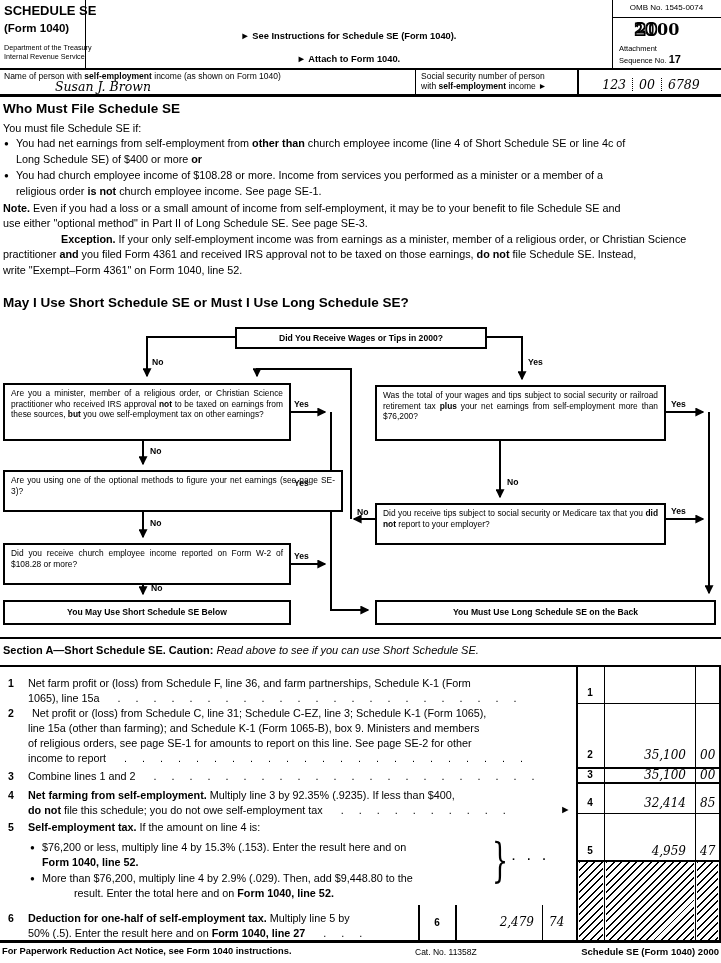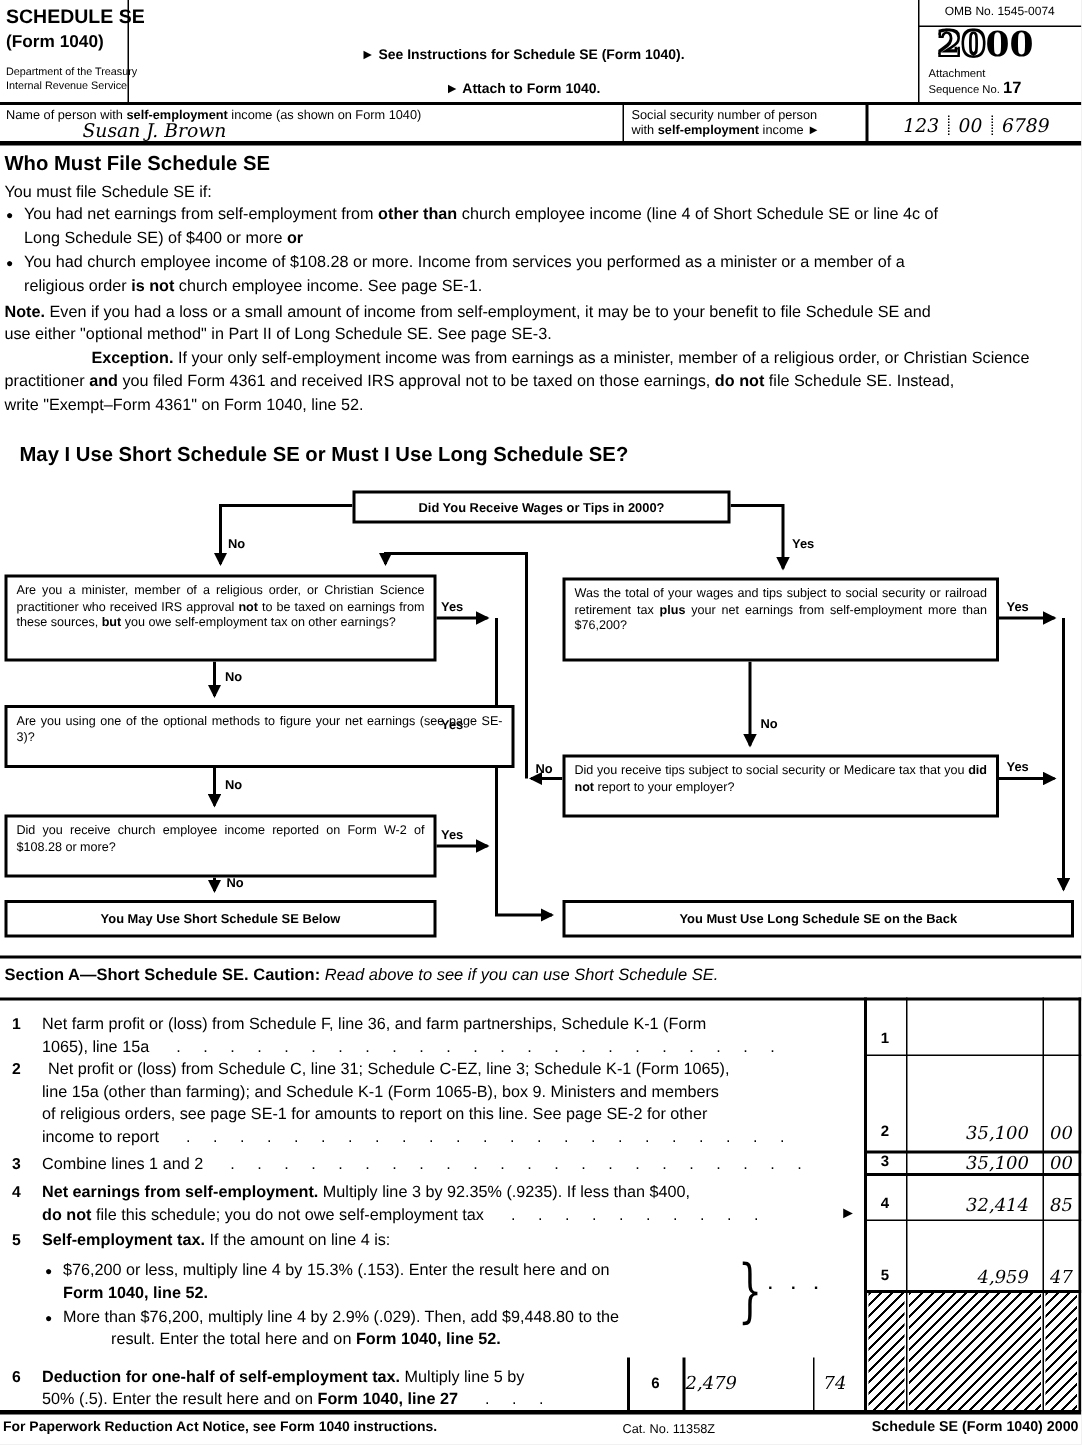--- a/index.html
+++ b/index.html
@@ -35,21 +35,21 @@
 
   <div class="abs b" style="left:4px;top:3px;font-size:13px;">SCHEDULE SE</div>
   <div class="abs b" style="left:4px;top:22px;font-size:11.5px;">(Form 1040)</div>
   <div class="abs tiny" style="left:4px;top:44px;">Department of the Treasury</div>
   <div class="abs tiny" style="left:4px;top:53px;">Internal Revenue Service</div>
 
   <div class="abs b" style="left:85px;top:31px;width:527px;text-align:center;font-size:9.3px;">► See Instructions for Schedule SE (Form 1040).</div>
   <div class="abs b" style="left:85px;top:54px;width:527px;text-align:center;font-size:9.3px;">► Attach to Form 1040.</div>
 
   <div class="abs" style="left:612px;top:3px;width:109px;text-align:center;font-size:8px;">OMB No. 1545-0074</div>
-  <div class="abs" style="left:612px;top:18px;width:90px;text-align:center;font-family:'DejaVu Serif',serif;font-weight:bold;font-size:23px;line-height:24px;"><span class="outlineDigit">20</span><span>00</span></div>
+  <div class="abs" style="left:612px;top:18px;width:90px;text-align:center;font-family:'DejaVu Serif',serif;font-weight:bold;font-size:16px;line-height:24px;"><span class="outlineDigit">20</span><span>00</span></div>
   <div class="abs" style="left:619px;top:44px;font-size:7.5px;">Attachment</div>
   <div class="abs" style="left:619px;top:53px;font-size:7.5px;"><span>Sequence No.</span> <span class="b" style="font-size:11px;">17</span></div>
 
   <div class="vl" style="left:85px;top:0;width:1px;height:68px;"></div>
   <div class="vl" style="left:612px;top:0;width:1px;height:68px;"></div>
   <div class="hl" style="left:612px;top:17px;width:109px;height:1px;"></div>
   <div class="hl" style="left:0;top:68px;width:721px;height:1.5px;"></div>
 
   <div class="abs small" style="left:4px;top:71px;"><span>Name of person with </span><span style="font-weight: bold;">self-employment</span><span> income (as shown on Form 1040)</span></div>
   <div class="val" style="left:55px;top:79px;font-size:12.5px;">Susan J. Brown</div>
@@ -73,21 +73,21 @@
   <div class="tl" style="left:16px;top:169px;"><span>You had church employee income of $108.28 or more. Income from services you performed as a minister or a member of a</span></div>
   <div class="tl" style="left:16px;top:185px;"><span>religious order </span><span style="font-weight: bold;">is not</span><span> church employee income. See page SE-1.</span></div>
 
   <div class="tl" style="left:3px;top:202px;"><span style="font-weight: bold;">Note.</span><span> Even if you had a loss or a small amount of income from self-employment, it may be to your benefit to file Schedule SE and</span></div>
   <div class="tl" style="left:3px;top:217px;"><span>use either "optional method" in Part II of Long Schedule SE. See page SE-3.</span></div>
 
   <div class="tl" style="left:13px;top:233px;padding-left:48px;"><span style="font-weight: bold;">Exception.</span><span> If your only self-employment income was from earnings as a minister, member of a religious order, or Christian Science</span></div>
   <div class="tl" style="left:3px;top:248px;"><span>practitioner </span><span style="font-weight: bold;">and</span><span> you filed Form 4361 and received IRS approval not to be taxed on those earnings, </span><span style="font-weight: bold;">do not</span><span> file Schedule SE. Instead,</span></div>
   <div class="tl" style="left:3px;top:264px;"><span>write "Exempt–Form 4361" on Form 1040, line 52.</span></div>
 
-  <div class="h1" style="left:13px;top:295px;">May I Use Short Schedule SE or Must I Use Long Schedule SE?</div>
+  <div class="h1" style="left:3px;top:295px;">May I Use Short Schedule SE or Must I Use Long Schedule SE?</div>
 
   <div class="abs" style="left:0;top:322px;width:721px;height:314px;">
     <svg width="721" height="314" viewBox="0 0 721 314">
       <defs>
         <marker id="ah" viewBox="0 0 10 10" refX="8.5" refY="5" markerWidth="4.5" markerHeight="4.5" orient="auto-start-reverse">
           <path d="M0,0 L10,5 L0,10 z" fill="#000"></path>
         </marker>
       </defs>
       <g stroke="#000" stroke-width="2" fill="none">
         <path d="M235,15 H147 V54" marker-end="url(#ah)"></path>
@@ -144,21 +144,21 @@
   <div class="tl b" style="left:8px;top:707px;font-size:10.5px;">2</div>
   <div class="tl" style="left:32px;top:707px;">Net profit or (loss) from Schedule C, line 31; Schedule C-EZ, line 3; Schedule K-1 (Form 1065),</div>
   <div class="tl" style="left:28px;top:722px;">line 15a (other than farming); and Schedule K-1 (Form 1065-B), box 9. Ministers and members</div>
   <div class="tl" style="left:28px;top:737px;">of religious orders, see page SE-1 for amounts to report on this line. See page SE-2 for other</div>
   <div class="tl" style="left:28px;top:752px;"><span>income to report</span><span class="leaders">   .  .  .  .  .  .  .  .  .  .  .  .  .  .  .  .  .  .  .  .  .  .  .</span></div>
 
   <div class="tl b" style="left:8px;top:770px;font-size:10.5px;">3</div>
   <div class="tl" style="left:28px;top:770px;"><span>Combine lines 1 and 2</span><span class="leaders">   .  .  .  .  .  .  .  .  .  .  .  .  .  .  .  .  .  .  .  .  .  .</span></div>
 
   <div class="tl b" style="left:8px;top:789px;font-size:10.5px;">4</div>
-  <div class="tl" style="left:28px;top:789px;"><span style="font-weight: bold;">Net earnings from self-employment.</span><span> Multiply line 3 by 92.35% (.9235). If less than $400,</span></div>
+  <div class="tl" style="left:28px;top:789px;"><span style="font-weight: bold;">Net farming from self-employment.</span><span> Multiply line 3 by 92.35% (.9235). If less than $400,</span></div>
   <div class="tl" style="left:28px;top:804px;"><span style="font-weight: bold;">do not</span><span> file this schedule; you do not owe self-employment tax</span><span class="leaders">   .  .  .  .  .  .  .  .  .  .</span></div>
   <div class="tl b" style="left:560px;top:803px;">►</div>
 
   <div class="tl b" style="left:8px;top:821px;font-size:10.5px;">5</div>
   <div class="tl" style="left:28px;top:821px;"><span style="font-weight: bold;">Self-employment tax.</span><span> If the amount on line 4 is:</span></div>
   <div class="bullet-glyph" style="left:30px;top:843px;">●</div>
   <div class="tl" style="left:42px;top:841px;">$76,200 or less, multiply line 4 by 15.3% (.153). Enter the result here and on</div>
   <div class="tl" style="left:42px;top:856px;"><span style="font-weight: bold;">Form 1040, line 52.</span></div>
   <div class="bullet-glyph" style="left:30px;top:874px;">●</div>
   <div class="tl" style="left:42px;top:872px;">More than $76,200, multiply line 4 by 2.9% (.029). Then, add $9,448.80 to the</div>
@@ -201,21 +201,21 @@
   <div class="val" style="left:700px;top:844px;">47</div>
 
   <div class="hatch" style="left:579px;top:862px;width:24px;height:78px;"></div>
   <div class="hatch" style="left:606px;top:862px;width:88px;height:78px;"></div>
   <div class="hatch" style="left:697px;top:862px;width:21px;height:78px;"></div>
 
   <div class="vl" style="left:418px;top:905px;width:2px;height:35px;"></div>
   <div class="vl" style="left:455px;top:905px;width:2px;height:35px;"></div>
   <div class="vl" style="left:542px;top:905px;width:1px;height:35px;"></div>
   <div class="cellnum" style="left:419px;top:917px;width:36px;">6</div>
-  <div class="val" style="left:457px;top:915px;width:83px;text-align:left;padding-right:6px;">2,479</div>
+  <div class="val" style="left:457px;top:915px;width:83px;text-align:right;padding-right:6px;">2,479</div>
   <div class="val" style="left:549px;top:915px;">74</div>
 
   <div class="hl" style="left:0;top:940px;width:721px;height:2.5px;"></div>
   <div class="abs b" style="left:2px;top:946px;font-size:9.3px;">For Paperwork Reduction Act Notice, see Form 1040 instructions.</div>
   <div class="abs" style="left:415px;top:947px;font-size:8.5px;">Cat. No. 11358Z</div>
   <div class="abs b" style="right:2px;top:946px;font-size:9.5px;">Schedule SE (Form 1040) 2000</div>
 
 </div>
 
 </body></html>

